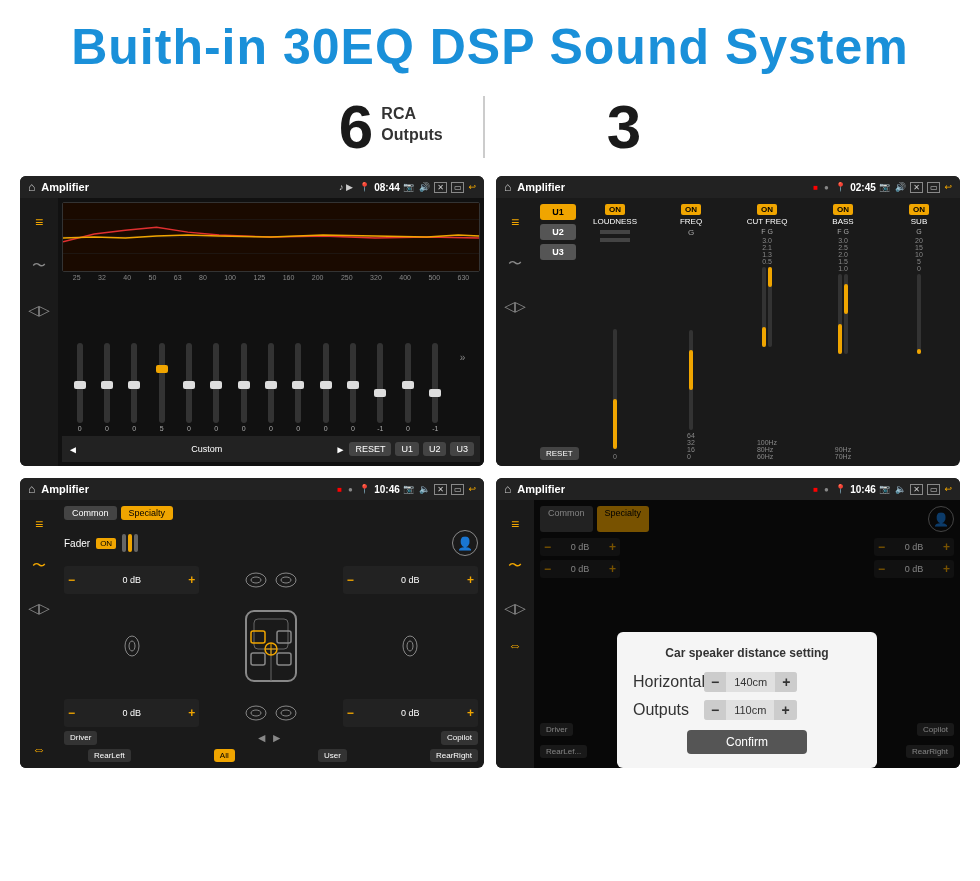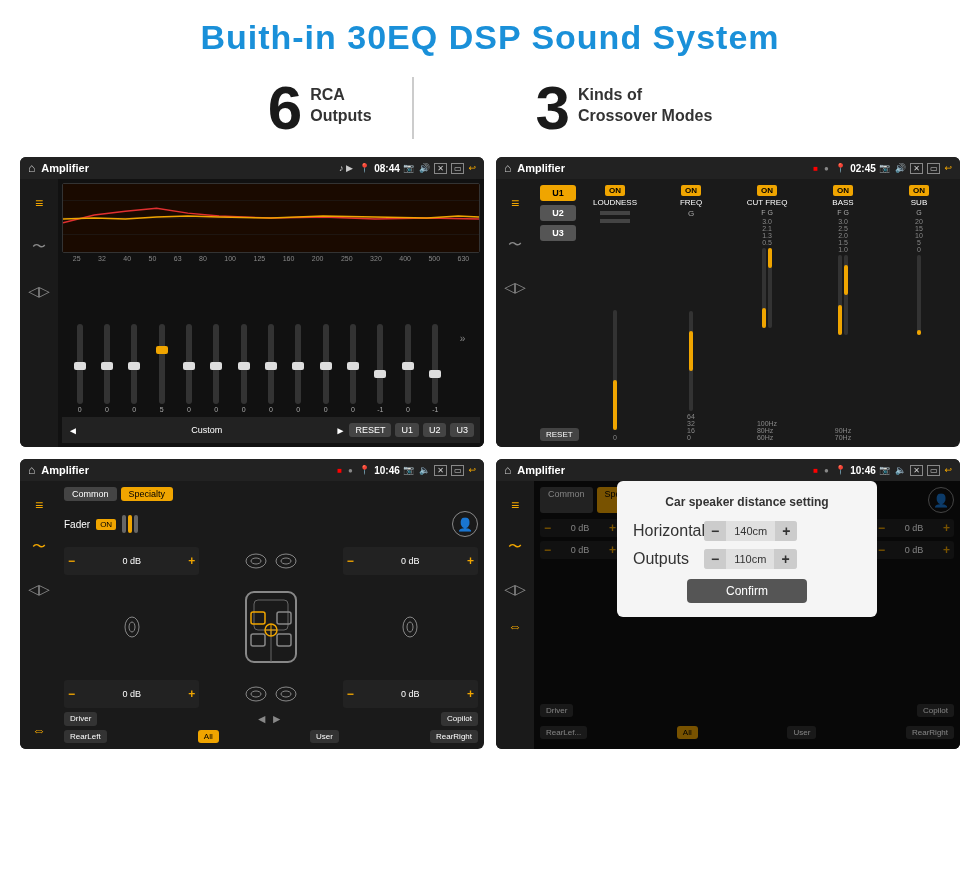--- a/index.html
+++ b/index.html
@@ -7,21 +7,21 @@
       width: 980px;
       height: 881px;
       background: #ffffff;
       font-family: Arial, sans-serif;
       overflow: hidden;
     }
 
     .page-title {
       text-align: center;
       padding: 18px 20px 10px;
-      font-size: 34px;
+      font-size: 50px;
       font-weight: 900;
       color: #1a90d9;
       letter-spacing: 1px;
     }
 
     .stats-row {
       display: flex;
       align-items: center;
       justify-content: center;
       padding: 10px 40px 18px;
@@ -410,21 +410,21 @@
     }
 
     .dialog-overlay {
       position: absolute;
       top: 0;
       left: 0;
       right: 0;
       bottom: 0;
       background: rgba(0,0,0,0.5);
       display: flex;
-      align-items: flex-start;
+      align-items: flex-end;
       justify-content: center;
     }
 
     .dialog-box {
       background: #f5f5f5;
       border-radius: 6px;
       padding: 14px 16px;
       width: 260px;
     }
 
@@ -545,21 +545,20 @@
 
   <div class="stats-row">
     <div class="stat-item">
       <span class="stat-number">6</span>
       <span class="stat-text">RCA<br>Outputs</span>
     </div>
     <div class="stat-item">
     </div>
     <div class="stat-item">
       <span class="stat-number">3</span>
-      <span class="stat-text">Kinds of<br>Crossover Modes</span>
     </div>
   </div>
 
   <div class="screens-grid">
 
     <div class="screen">
       <div class="status-bar">
         <span class="status-home">⌂</span>
         <span class="status-title">Amplifier</span>
         <span style="color:#ccc;font-size:9px;">♪ ▶</span>
@@ -938,21 +937,21 @@
           </div>
 
           <div style="display:flex;justify-content:space-between;gap:4px;">
             <div class="spk-btn">Driver</div>
             <div style="display:flex;gap:3px;align-items:center;">
               <span style="color:#888;font-size:12px;">◄</span>
               <span style="color:#888;font-size:12px;">►</span>
             </div>
             <div class="spk-btn">Copilot</div>
           </div>
-          <div style="display:flex;justify-content:space-between;gap:4px;">
+          <div style="display:flex;justify-content:space-between;gap:4px;margin-left:24px;">
             <div class="spk-btn">RearLeft</div>
             <div class="spk-btn active">All</div>
             <div class="spk-btn">User</div>
             <div class="spk-btn">RearRight</div>
           </div>
         </div>
       </div>
     </div>
 
     <div class="screen">

